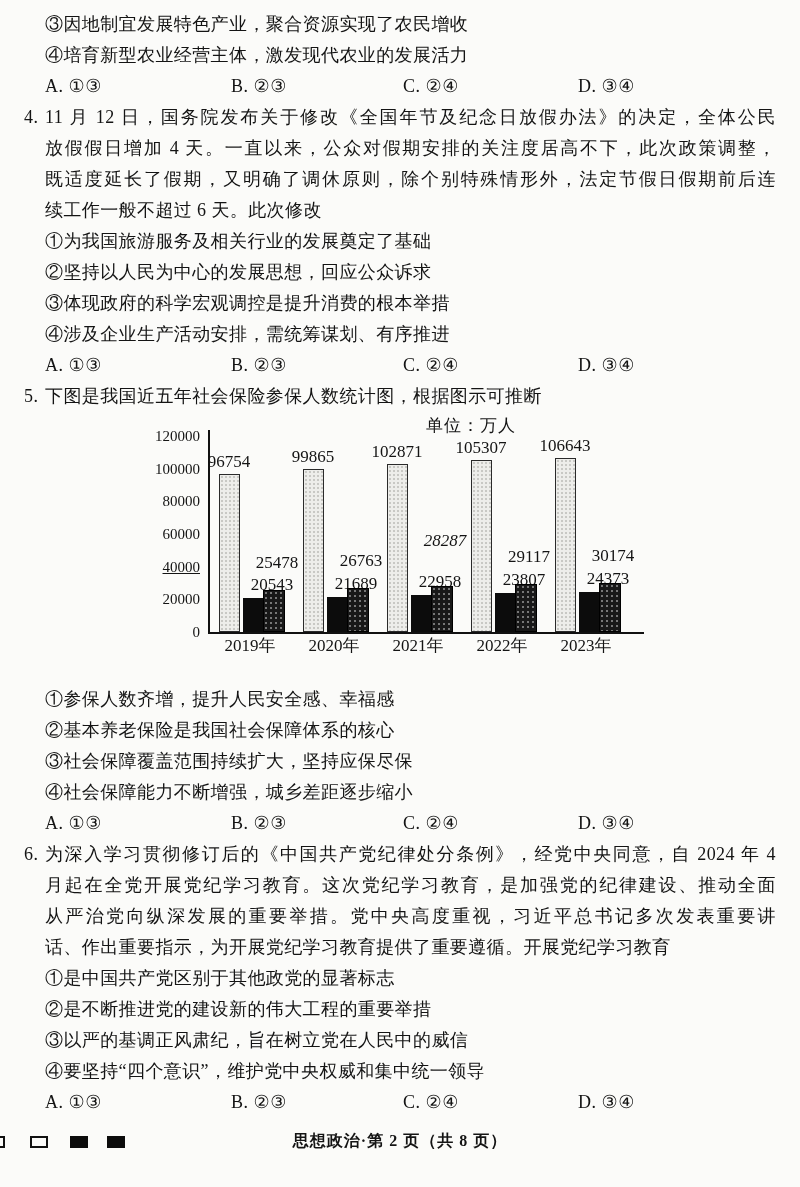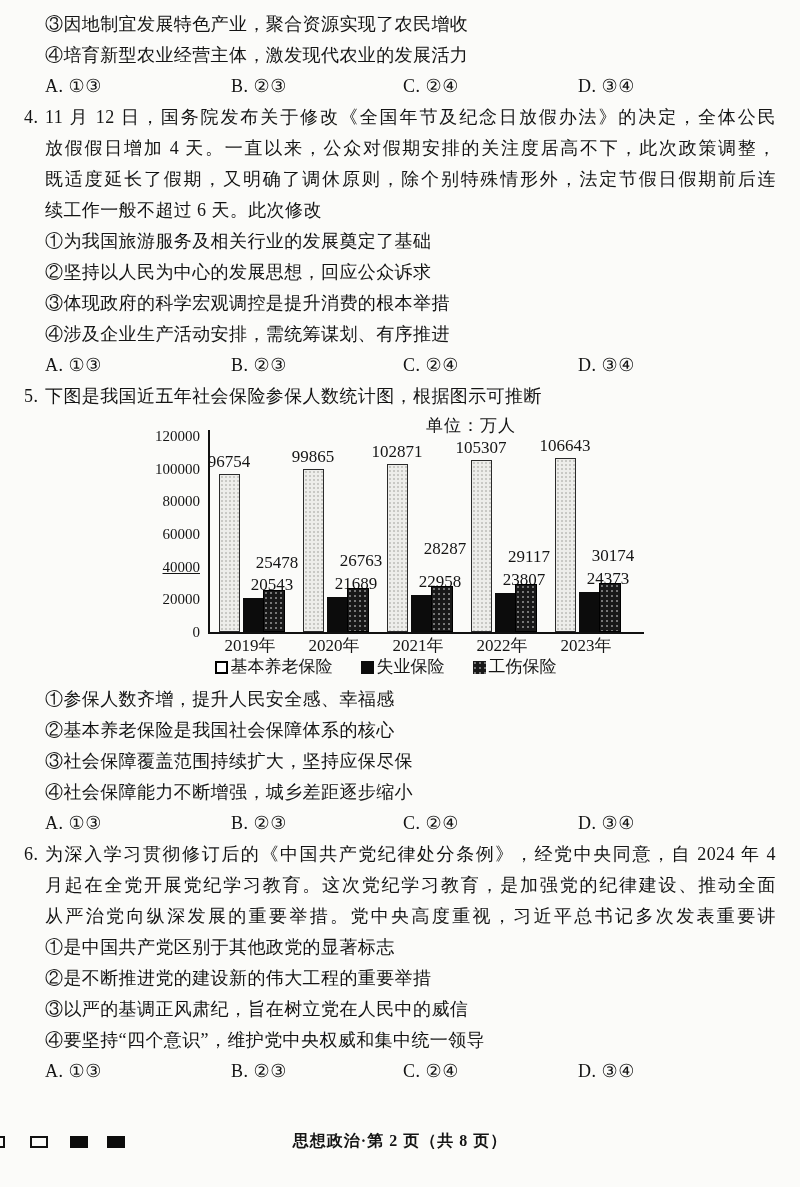--- a/index.html
+++ b/index.html
@@ -140,21 +140,21 @@
           <div class="bar-label" style="left: 103px; bottom: 166.113px;">99865</div>
           <div class="bar bar-unemp" style="left: 117px; width: 20px; height: 35.4254px;"></div>
           <div class="bar-label" style="left: 146px; bottom: 39.4254px;">21689</div>
           <div class="bar bar-injury" style="left: 137px; width: 22px; height: 43.7129px;"></div>
           <div class="bar-label" style="left: 151px; bottom: 61.7129px;">26763</div>
           <div class="bar bar-pension" style="left: 177px; width: 21px; height: 168.023px;"></div>
           <div class="bar-label" style="left: 187px; bottom: 171.023px;">102871</div>
           <div class="bar bar-unemp" style="left: 201px; width: 20px; height: 37.4981px;"></div>
           <div class="bar-label" style="left: 230px; bottom: 41.4981px;">22958</div>
           <div class="bar bar-injury" style="left: 221px; width: 22px; height: 46.2021px;"></div>
-          <div class="bar-label" style="left: 235px; bottom: 74px;">28287</div>
+          <div class="bar-label" style="left: 235px; bottom: 82px; font-style: italic;">28287</div>
           <div class="bar bar-pension" style="left: 261px; width: 21px; height: 172.001px;"></div>
           <div class="bar-label" style="left: 271px; bottom: 175.001px;">105307</div>
           <div class="bar bar-unemp" style="left: 285px; width: 20px; height: 38.8848px;"></div>
           <div class="bar-label" style="left: 314px; bottom: 42.8848px;">23807</div>
           <div class="bar bar-injury" style="left: 305px; width: 22px; height: 47.5578px;"></div>
           <div class="bar-label" style="left: 319px; bottom: 65.5578px;">29117</div>
           <div class="bar bar-pension" style="left: 345px; width: 21px; height: 174.184px;"></div>
           <div class="bar-label" style="left: 355px; bottom: 177.184px;">106643</div>
           <div class="bar bar-unemp" style="left: 369px; width: 20px; height: 39.8092px;"></div>
           <div class="bar-label" style="left: 398px; bottom: 43.8092px;">24373</div>
@@ -163,34 +163,20 @@
         </div>
       <div id="y-labels">
           <div class="ytick" style="top: 210px;">0</div>
           <div class="ytick" style="top: 177.333px;">20000</div>
           <div class="ytick" style="top: 144.667px; text-decoration: underline;">40000</div>
           <div class="ytick" style="top: 112px;">60000</div>
           <div class="ytick" style="top: 79.3333px;">80000</div>
           <div class="ytick" style="top: 46.6667px;">100000</div>
           <div class="ytick" style="top: 14px;">120000</div>
         </div>
-      <div class="legend" id="legend">
-          <div class="legend-item">
-            <span class="legend-sq sq-pension"></span>
-            <span>基本养老保险</span>
-          </div>
-          <div class="legend-item">
-            <span class="legend-sq sq-unemp"></span>
-            <span>失业保险</span>
-          </div>
-          <div class="legend-item">
-            <span class="legend-sq sq-injury"></span>
-            <span>工伤保险</span>
-          </div>
-        </div>
     <div class="xtick" style="left: 250px;">2019年</div>
         <div class="xtick" style="left: 334px;">2020年</div>
         <div class="xtick" style="left: 418px;">2021年</div>
         <div class="xtick" style="left: 502px;">2022年</div>
         <div class="xtick" style="left: 586px;">2023年</div>
       </div>
 
     <div class="line">①参保人数齐增，提升人民安全感、幸福感</div>
     <div class="line">②基本养老保险是我国社会保障体系的核心</div>
     <div class="line">③社会保障覆盖范围持续扩大，坚持应保尽保</div>
@@ -202,20 +188,21 @@
       <span class="choice-d">D. ③④</span>
     </div>
   </section>
 
   <section>
     <div class="line fill">
       <span class="qnum">6.</span><span>为深入学习贯彻修订后的《中国共产党纪律处分条例》，经党中央同意，自 2024 年 4</span>
     </div>
     <div class="line fill">月起在全党开展党纪学习教育。这次党纪学习教育，是加强党的纪律建设、推动全面</div>
     <div class="line fill">从严治党向纵深发展的重要举措。党中央高度重视，习近平总书记多次发表重要讲</div>
+    <div class="line">话、作出重要指示，为开展党纪学习教育提供了重要遵循。开展党纪学习教育</div>
     <div class="line">①是中国共产党区别于其他政党的显著标志</div>
     <div class="line">②是不断推进党的建设新的伟大工程的重要举措</div>
     <div class="line">③以严的基调正风肃纪，旨在树立党在人民中的威信</div>
     <div class="line">④要坚持“四个意识”，维护党中央权威和集中统一领导</div>
     <div class="choices">
       <span class="choice-a">A. ①③</span>
       <span class="choice-b">B. ②③</span>
       <span class="choice-c">C. ②④</span>
       <span class="choice-d">D. ③④</span>
     </div>

